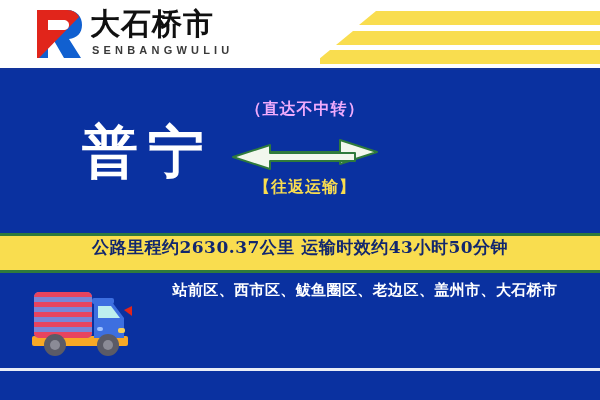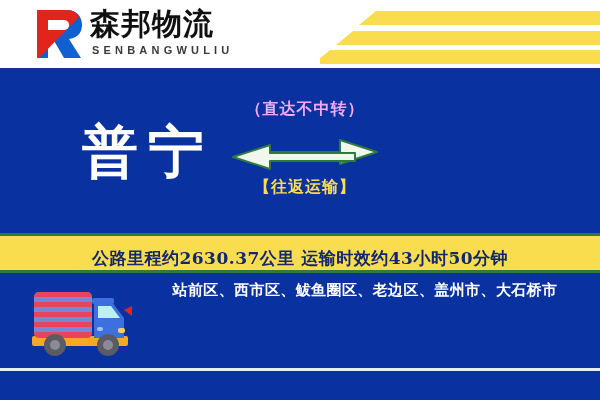--- a/index.html
+++ b/index.html
@@ -97,21 +97,21 @@
     letter-spacing:1px;white-space:nowrap;
   }
 
   
   .band-sep-top{
     position:absolute;left:0;top:233px;width:600px;height:3px;background:#2f7a3c;
   }
   .band{
     position:absolute;left:0;top:236px;width:600px;height:34px;
     background:#f9dd4f;
-    display:flex;align-items:flex-end;justify-content:center;
+    display:flex;align-items:flex-start;justify-content:center;
   }
   .band-text{
     font-family:"DejaVu Serif","Liberation Serif",serif;
     font-size:17px;font-weight:bold;color:#12276e;
     letter-spacing:0.5px;white-space:nowrap;
   }
   .band-sep-bot{
     position:absolute;left:0;top:270px;width:600px;height:3px;background:#2f7a3c;
   }
 
@@ -148,21 +148,21 @@
     </div>
 
     <div class="logo-mark">
       <svg viewBox="0 0 56 52" xmlns="http://www.w3.org/2000/svg">
         <path d="M10 2 H40 C50 2 55 9 55 17 C55 25 50 30 42 31 L54 50 H37 L26 31 H21 V50 H10 Z" fill="#1160d0"></path>
         <path d="M10 2 H40 C46 2 50 5 52 9 L12 50 H10 Z" fill="#e1251b"></path>
         <path d="M21 12 H36 C40 12 42 14 42 17 C42 20 40 22 36 22 H21 Z" fill="#ffffff"></path>
       </svg>
     </div>
 
-    <div class="logo-cn">森邦物流</div>
+    <div class="logo-cn">大石桥市</div>
     <div class="logo-en">SENBANGWULIU</div>
 
     <div class="header-rule"></div>
   </div>
 
   <div class="body-blue"></div>
 
   <div class="route">
 
     <div class="city city-from">普宁</div>

